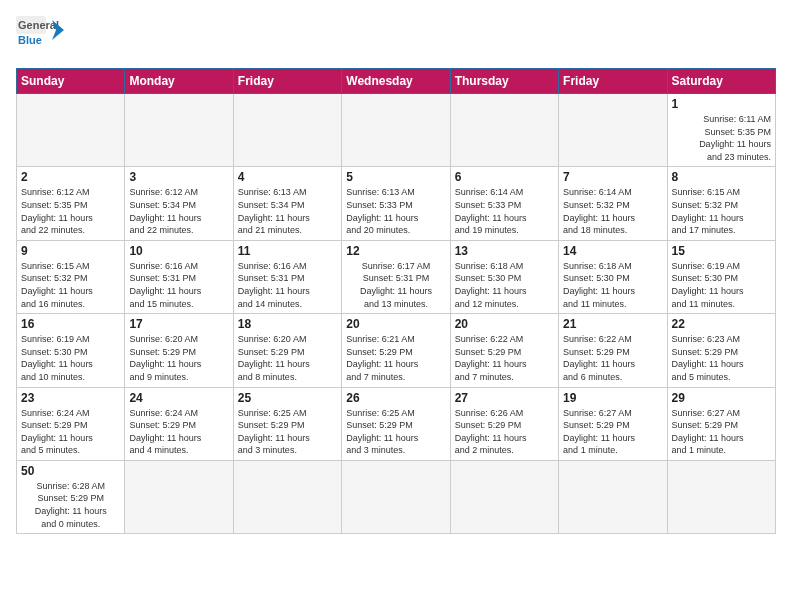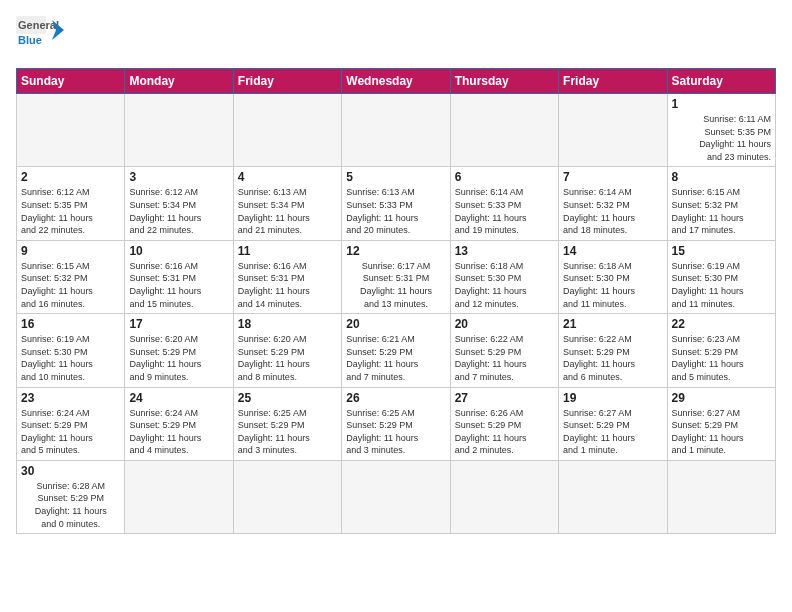--- a/index.html
+++ b/index.html
@@ -321,21 +321,21 @@
         <td>
           <span class="day-number">29</span>
           <div class="day-info" style="white-space: pre-line;">Sunrise: 6:27 AM
 Sunset: 5:29 PM
 Daylight: 11 hours
 and 1 minute.</div>
         </td>
       </tr>
       <tr class="last-row">
         <td>
-          <span class="day-number">30</span>
+          <span class="day-number">50</span>
           <div class="day-info" style="white-space: pre-line; text-align: center;">Sunrise: 6:28 AM
 Sunset: 5:29 PM
 Daylight: 11 hours
 and 0 minutes.</div>
         </td>
         <td class="empty"></td>
         <td class="empty"></td>
         <td class="empty"></td>
         <td class="empty"></td>
         <td class="empty"></td>

